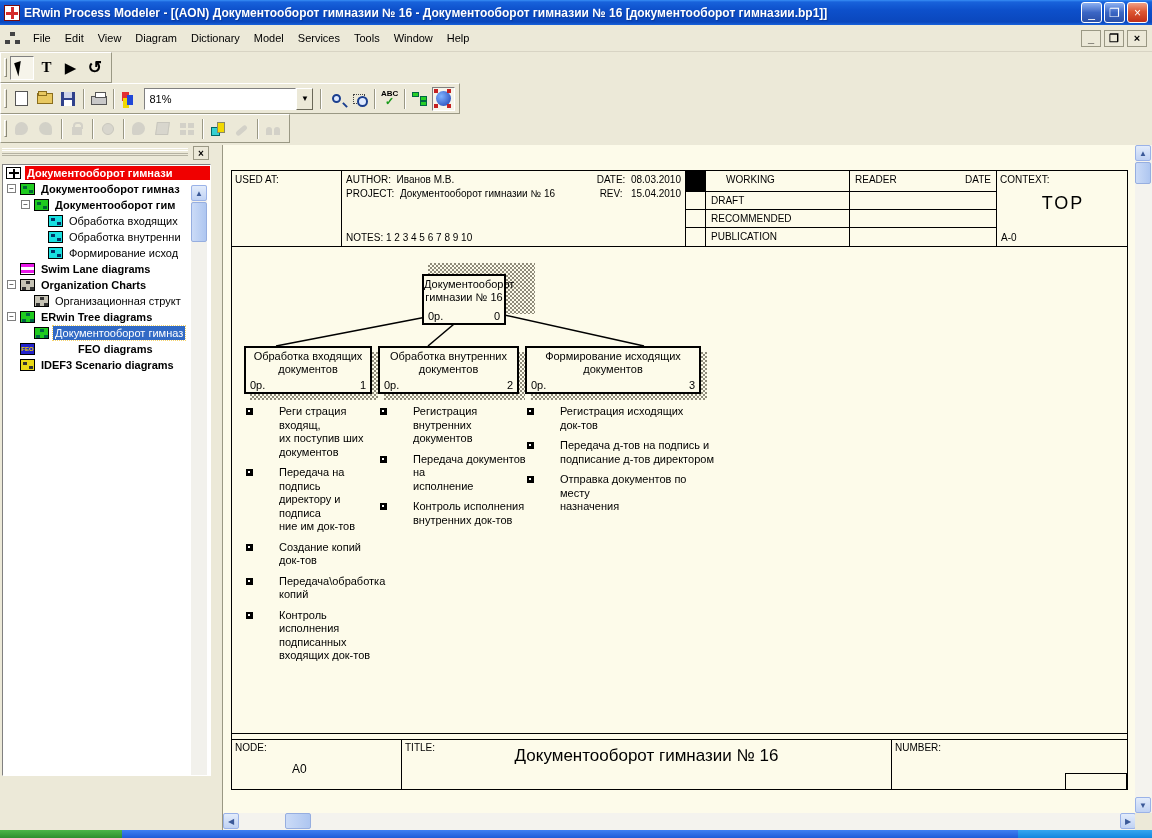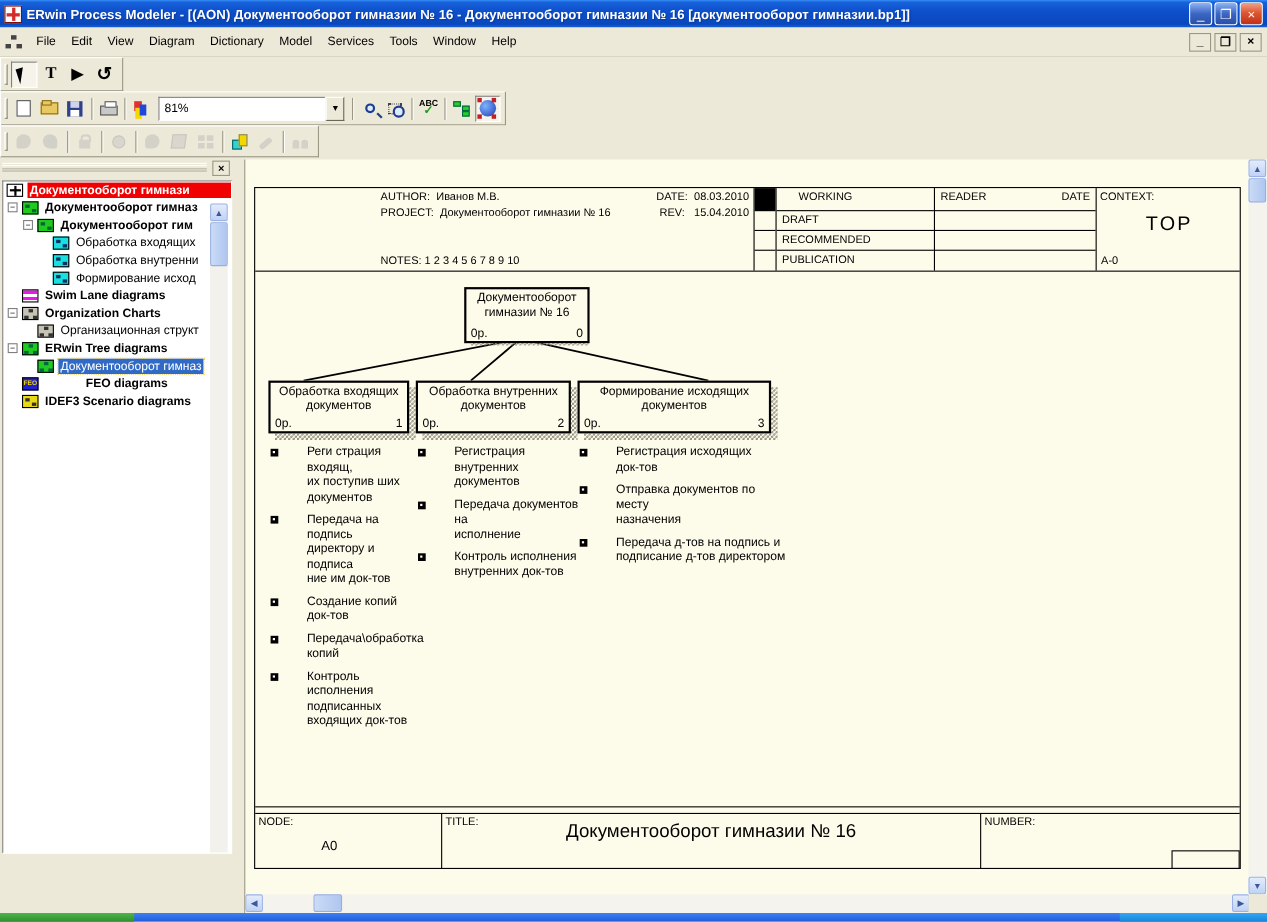--- a/index.html
+++ b/index.html
@@ -430,20 +430,23 @@
 
       </div>
 
     </div>
   </div>
 
   <div class="abs" id="main-pane">
 
     <div id="form">
 
+      <div class="cell" id="hdr-usedat">
+        <span class="lbl">USED AT:</span>
+      </div>
       <div class="cell" id="hdr-center">
         <div class="hline">
           <span><span>AUTHOR:</span>&nbsp;
                 <span>Иванов М.В.</span></span>
           <span><span>DATE:</span>&nbsp;
                 <span>08.03.2010</span></span>
         </div>
         <div class="hline">
           <span><span>PROJECT:</span>&nbsp;
                 <span>Документооборот гимназии № 16</span></span>
@@ -479,21 +482,21 @@
       <div id="hdr-bottom"></div>
 
       <div id="ws">
         <svg width="895" height="486">
           <line x1="241" y1="61" x2="44" y2="99" stroke="#000" stroke-width="1.6"></line>
           <line x1="241" y1="61" x2="196" y2="99" stroke="#000" stroke-width="1.6"></line>
           <line x1="241" y1="61" x2="412" y2="99" stroke="#000" stroke-width="1.6"></line>
         </svg>
 
         <div class="shadow" style="left:196px; top:16px; width:107px; height:51px;"></div>
-        <div class="nbox" style="left:190px; top:14px; width:114px; height:51px;padding-left:32px;">
+        <div class="nbox" style="left:190px; top:27px; width:84px; height:51px;padding-left:32px;">
           <div class="ttl">Документооборот
 гимназии № 16</div>
           <div class="cost">0р.</div>
           <div class="num">0</div>
         </div>
 
         <div class="shadow" style="left:18px; top:105px; width:128px; height:48px;"></div>
         <div class="nbox" style="left:12px; top:99px; width:128px; height:48px;">
           <div class="ttl">Обработка входящих
 документов</div>
@@ -577,28 +580,28 @@
         <div class="bcol" style="left:295px; top:158px; width:190px;">
 
             <div class="bitem">
               <span class="bullet"></span>
               <span class="btext">Регистрация исходящих
 док-тов</span>
             </div>
 
             <div class="bitem">
               <span class="bullet"></span>
+              <span class="btext">Передача д-тов на подпись и
+подписание д-тов директором</span>
+            </div>
+
+            <div class="bitem">
+              <span class="bullet"></span>
               <span class="btext">Отправка документов по месту
 назначения</span>
-            </div>
-
-            <div class="bitem">
-              <span class="bullet"></span>
-              <span class="btext">Передача д-тов на подпись и
-подписание д-тов директором</span>
             </div>
 
         </div>
       </div>
 
       <div id="ws-bottom-line"></div>
 
       <div id="ftr">
         <div class="cell" id="ftr-node">
           <span class="lbl">NODE:</span>

